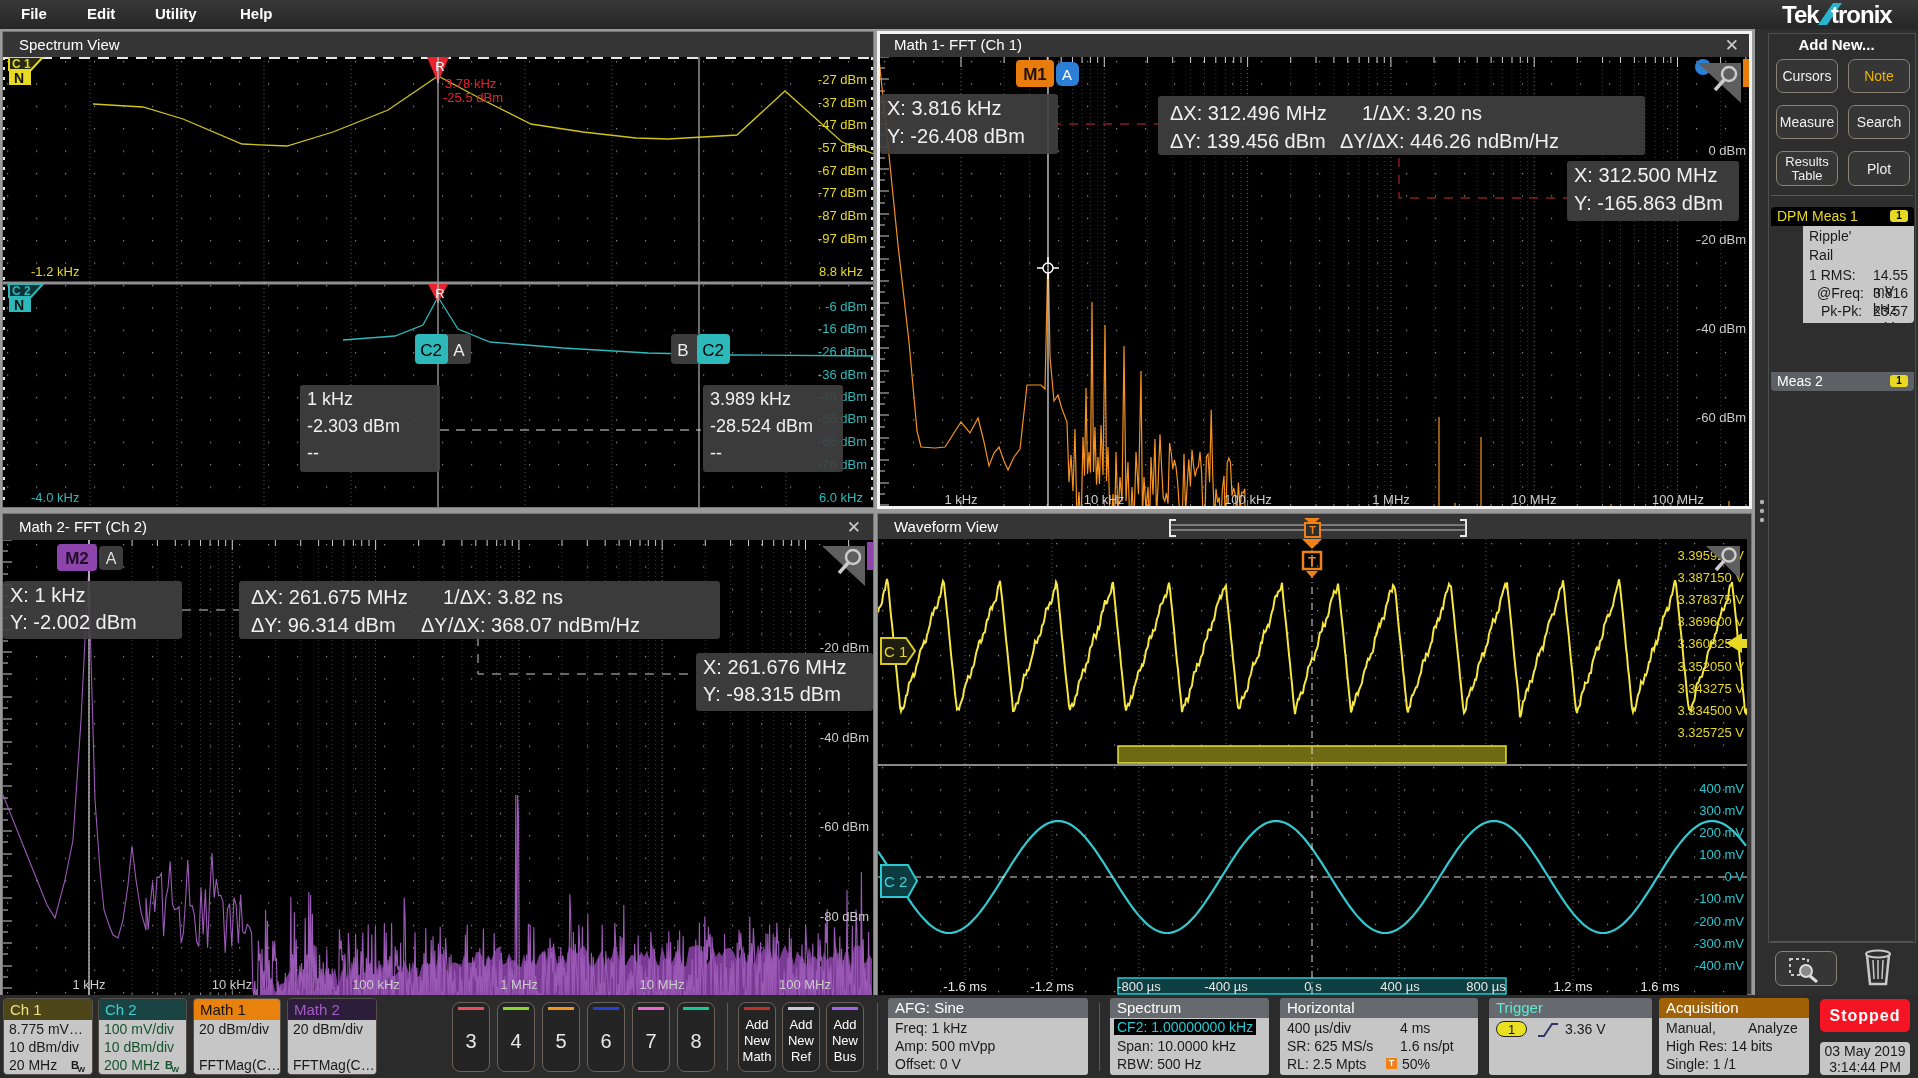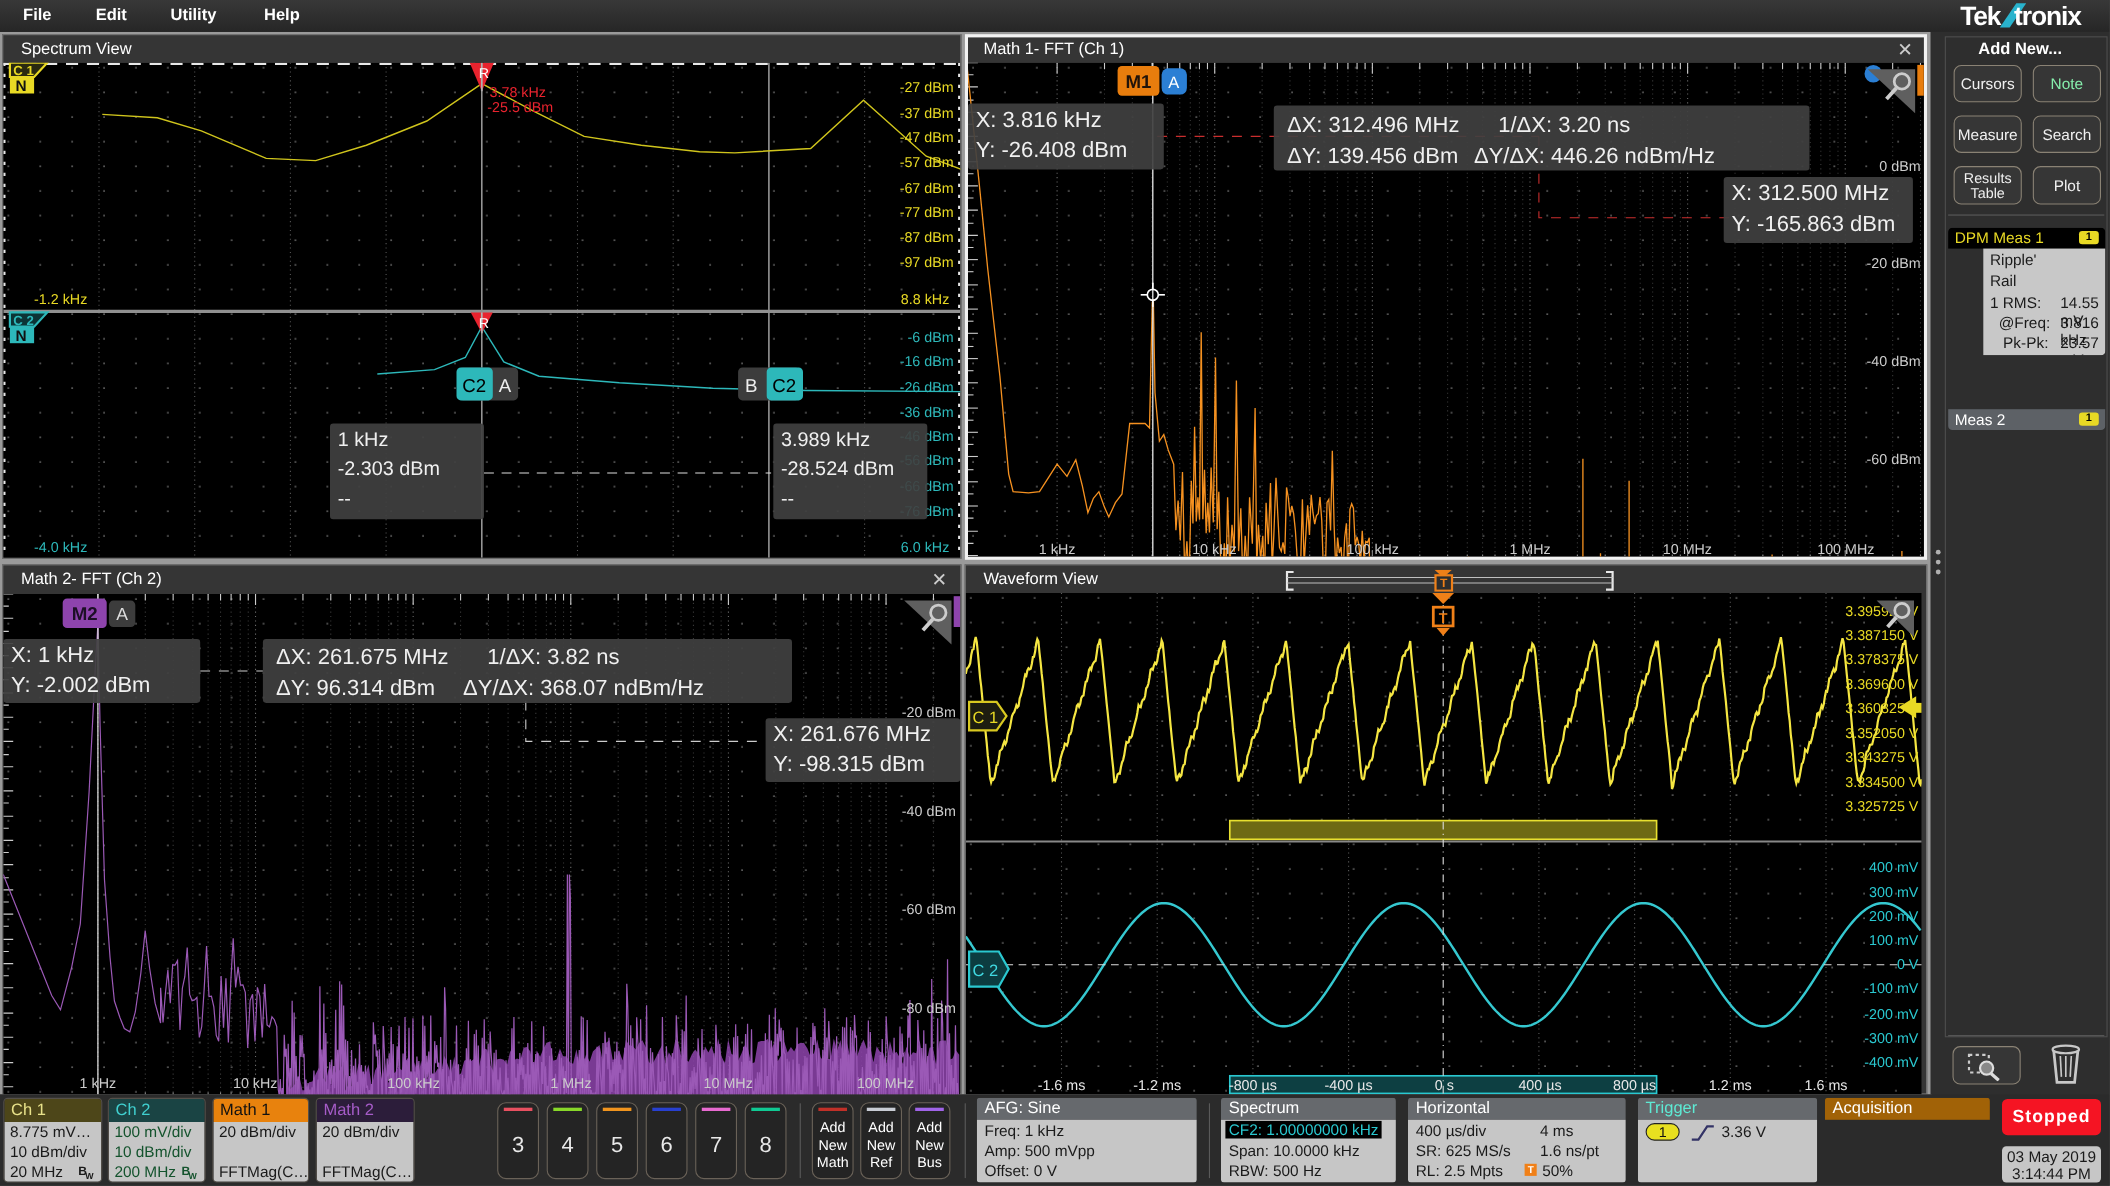--- a/index.html
+++ b/index.html
@@ -630,21 +630,21 @@
       <text x="782" y="452" font-size="13" fill="#e8e8e8" text-anchor="middle">1.6 ms</text>
       <polygon points="828,7 862,7 862,40" fill="#5f5f5f"></polygon>
       <circle cx="851" cy="16" r="6.5" fill="none" stroke="#ccc" stroke-width="2.5"></circle>
       <line x1="846" y1="22" x2="838" y2="31" stroke="#ccc" stroke-width="3.5"></line>
     </svg>
   </div>
 <div style="position:absolute;left:1755px;top:29px;width:163px;height:966px;background:#2e2e2e;">
     <div style="position:absolute;left:13px;top:4px;width:148px;height:910px;border:1px solid #4e4e4e;"></div>
     <div style="position:absolute;left:0;top:7px;width:163px;text-align:center;color:#fff;font-size:15px;font-weight:bold;">Add New...</div>
     <div style="position:absolute;background:#363636;border:1px solid #8a8274;border-radius:7px;color:#f0f0f0;font-size:14px;display:flex;align-items:center;justify-content:center;text-align:center;left:21px;top:30px;width:62px;height:34px;">Cursors</div>
-    <div style="position:absolute;background:#363636;border:1px solid #8a8274;border-radius:7px;color:#86efac;font-size:14px;display:flex;align-items:center;justify-content:center;text-align:center;left:93px;top:30px;width:62px;height:34px;">Note</div>
+    <div style="position:absolute;background:#363636;border:1px solid #8a8274;border-radius:7px;color:#eab308;font-size:14px;display:flex;align-items:center;justify-content:center;text-align:center;left:93px;top:30px;width:62px;height:34px;">Note</div>
     <div style="position:absolute;background:#363636;border:1px solid #8a8274;border-radius:7px;color:#f0f0f0;font-size:14px;display:flex;align-items:center;justify-content:center;text-align:center;left:21px;top:76px;width:62px;height:34px;">Measure</div>
     <div style="position:absolute;background:#363636;border:1px solid #8a8274;border-radius:7px;color:#f0f0f0;font-size:14px;display:flex;align-items:center;justify-content:center;text-align:center;left:93px;top:76px;width:62px;height:34px;">Search</div>
     <div style="position:absolute;background:#363636;border:1px solid #8a8274;border-radius:7px;color:#f0f0f0;font-size:14px;display:flex;align-items:center;justify-content:center;text-align:center;left:21px;top:122px;width:62px;height:35px;font-size:13px;line-height:14px;">Results<br>Table</div>
     <div style="position:absolute;background:#363636;border:1px solid #8a8274;border-radius:7px;color:#f0f0f0;font-size:14px;display:flex;align-items:center;justify-content:center;text-align:center;left:93px;top:122px;width:62px;height:35px;">Plot</div>
     <div style="position:absolute;left:16px;top:166px;width:142px;border-top:1px solid #5a5a5a;"></div>
     <div style="position:absolute;left:16px;top:178px;width:143px;height:116px;border-radius:4px;overflow:hidden;">
       <div style="background:#000;height:19px;position:relative;">
         <span style="position:absolute;left:6px;top:1px;color:#e8d924;font-size:14px;">DPM Meas 1</span>
         <span style="position:absolute;right:6px;top:3px;background:#e8d924;border-radius:3px;width:18px;height:12px;color:#000;font-size:10px;font-weight:bold;text-align:center;line-height:12px;">1</span>
       </div>
@@ -816,18 +816,24 @@
         <svg style="position:absolute;left:48px;top:4px;" width="22" height="16" viewBox="0 0 22 16">
           <polyline points="1,14 7,14 15,2 21,2" fill="none" stroke="#333366" stroke-width="2"></polyline>
         </svg>
         <span style="position:absolute;left:76px;top:3px;">3.36 V</span>
       </div>
     </div>
     <div style="position:absolute;left:1659px;top:3px;width:150px;height:77px;border-radius:3px;overflow:hidden;">
       <div style="background:#a16207;height:20px;position:relative;">
         <span style="position:absolute;left:7px;top:1px;color:#fff;font-size:15px;">Acquisition</span>
       </div>
+      <div style="background:#c6c6c6;height:57px;position:relative;color:#1a1a1a;font-size:14px;">
+        <span style="position:absolute;left:7px;top:2px;">Manual,</span>
+        <span style="position:absolute;left:89px;top:2px;">Analyze</span>
+        <span style="position:absolute;left:7px;top:20px;">High Res: 14 bits</span>
+        <span style="position:absolute;left:7px;top:38px;">Single: 1 /1</span>
+      </div>
     </div>
     <div style="position:absolute;left:1820px;top:4px;width:90px;height:33px;background:#f51423;border-radius:5px;color:#fff;font-size:16px;font-weight:bold;text-align:center;line-height:33px;letter-spacing:1px;">Stopped</div>
     <div style="position:absolute;left:1820px;top:47px;width:90px;height:33px;background:#c6c6c6;border-radius:4px;color:#1a1a1a;font-size:14px;text-align:center;line-height:16px;padding-top:1px;">
       <div>03 May 2019</div>
       <div>3:14:44 PM</div>
     </div>
   </div>
 </body></html>

